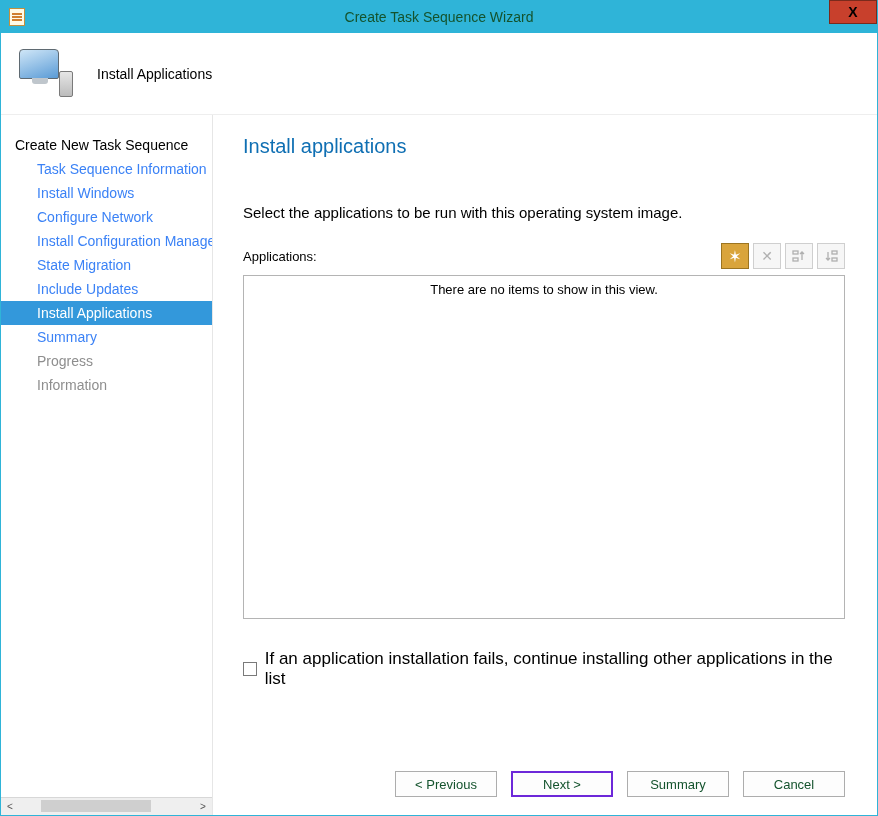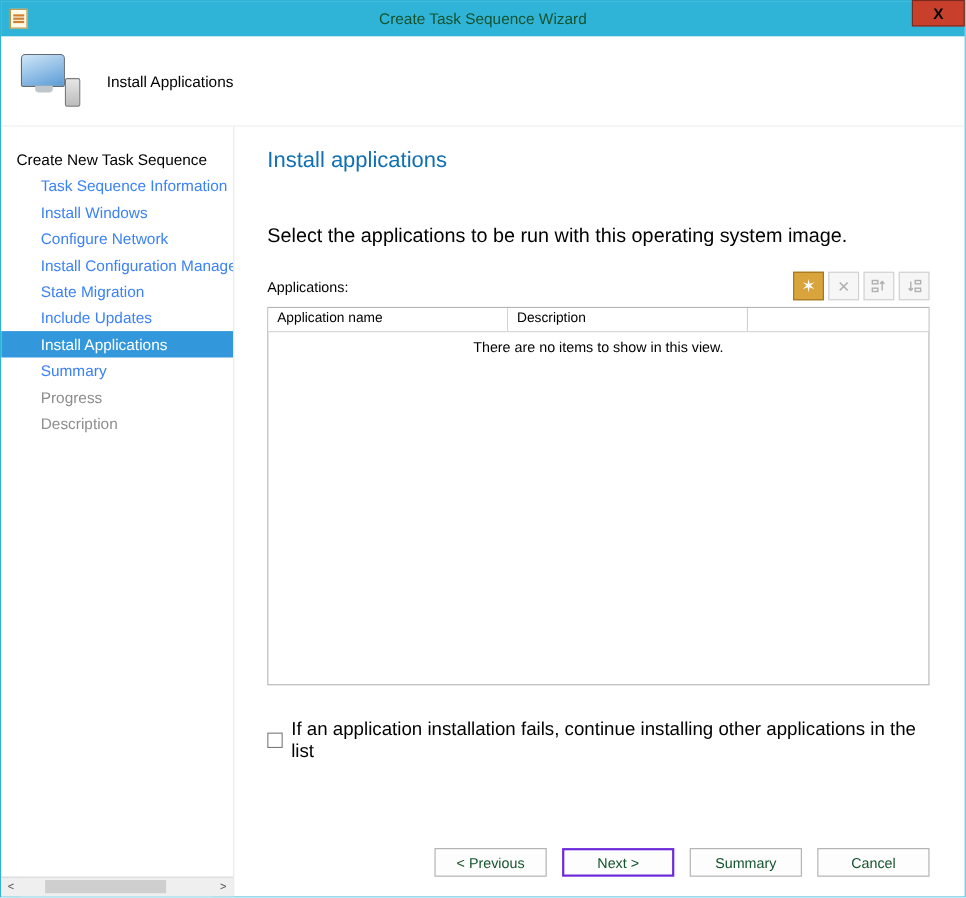--- a/index.html
+++ b/index.html
@@ -130,21 +130,21 @@
     flex: 1;
     display: flex; flex-direction: column;
     padding: 10px 32px 12px 30px;
   }
   .page-title {
     color: #0f6fb3;
     font-size: 20px;
     font-weight: 400;
     margin: 10px 0 46px 0;
   }
-  .instruction { font-size: 18px; color: #000; margin-bottom: 22px; }
+  .instruction { font-size: 15px; color: #000; margin-bottom: 22px; }
 
   .apps-row { display: flex; align-items: center; justify-content: space-between; margin-bottom: 6px; }
   .apps-label { font-size: 13px; }
   .toolbar { display: flex; gap: 4px; }
   .tb-btn {
     width: 28px; height: 26px;
     border: 1px solid #b0b0b0;
     background: #f6f6f6;
     display: flex; align-items: center; justify-content: center;
     font-size: 14px; color: #5a5a5a;
@@ -229,21 +229,21 @@
         <div class="nav-root">Create New Task Sequence</div>
         <div class="nav-item">Task Sequence Information</div>
         <div class="nav-item">Install Windows</div>
         <div class="nav-item">Configure Network</div>
         <div class="nav-item">Install Configuration Manager</div>
         <div class="nav-item">State Migration</div>
         <div class="nav-item">Include Updates</div>
         <div class="nav-item selected">Install Applications</div>
         <div class="nav-item">Summary</div>
         <div class="nav-item disabled">Progress</div>
-        <div class="nav-item disabled">Description</div>
+        <div class="nav-item disabled">Information</div>
       </div>
       <div class="sidebar-scroll">
         <div class="sb-btn">&lt;</div>
         <div class="sb-track">
           <div class="sb-thumb"></div>
         </div>
         <div class="sb-btn">&gt;</div>
       </div>
     </div>
 
@@ -271,25 +271,20 @@
             <svg viewBox="0 0 14 14" stroke="#b0b0b0" fill="none" stroke-width="1.3">
               <rect x="8" y="2" width="5" height="3"></rect>
                 <rect x="8" y="9" width="5" height="3"></rect>
               <path d="M4 3 L4 11 M2 9 L4 11 L6 9"></path>
             </svg>
           </div>
         </div>
       </div>
 
       <div class="grid">
-        <div class="grid-header">
-          <div class="gh c1">Application name</div>
-          <div class="gh c2">Description</div>
-          <div class="gh c3"></div>
-        </div>
         <div class="grid-body">There are no items to show in this view.</div>
       </div>
 
       <div class="checkbox-row">
         <div class="cb"></div>
         <div>If an application installation fails, continue installing other applications in the list</div>
       </div>
 
       <div class="footer">
         <div class="btn">&lt; Previous</div>

